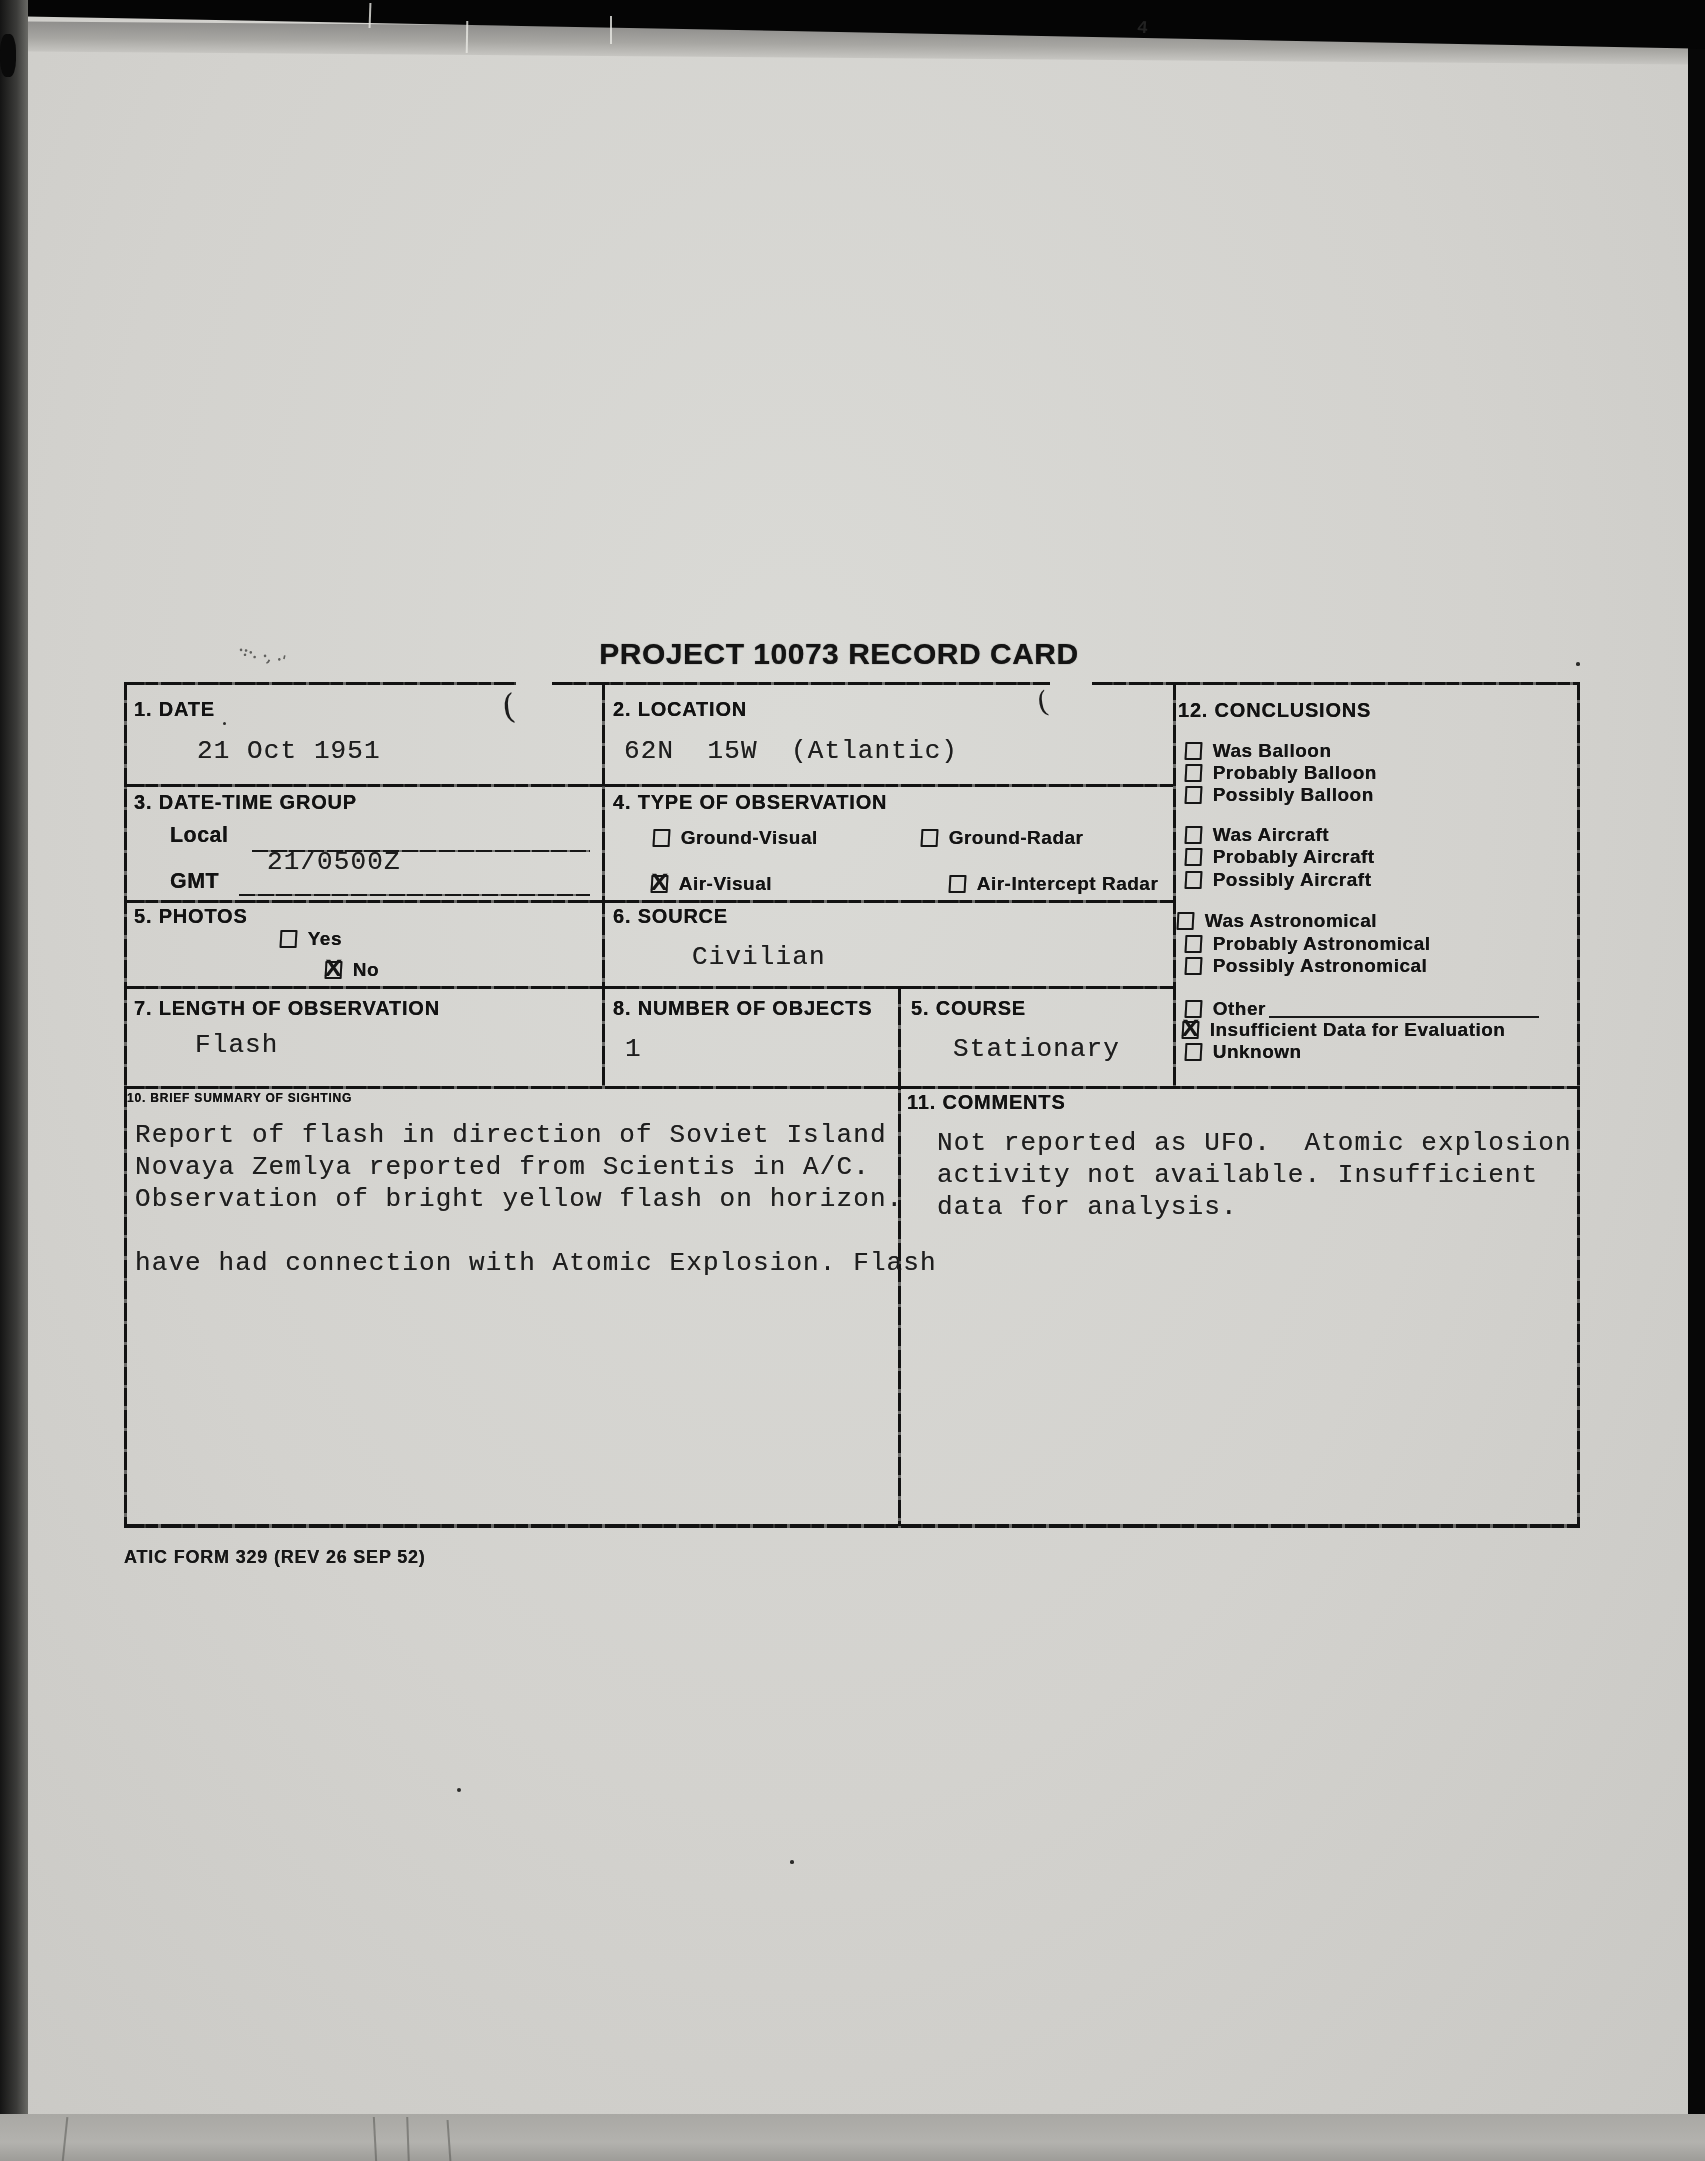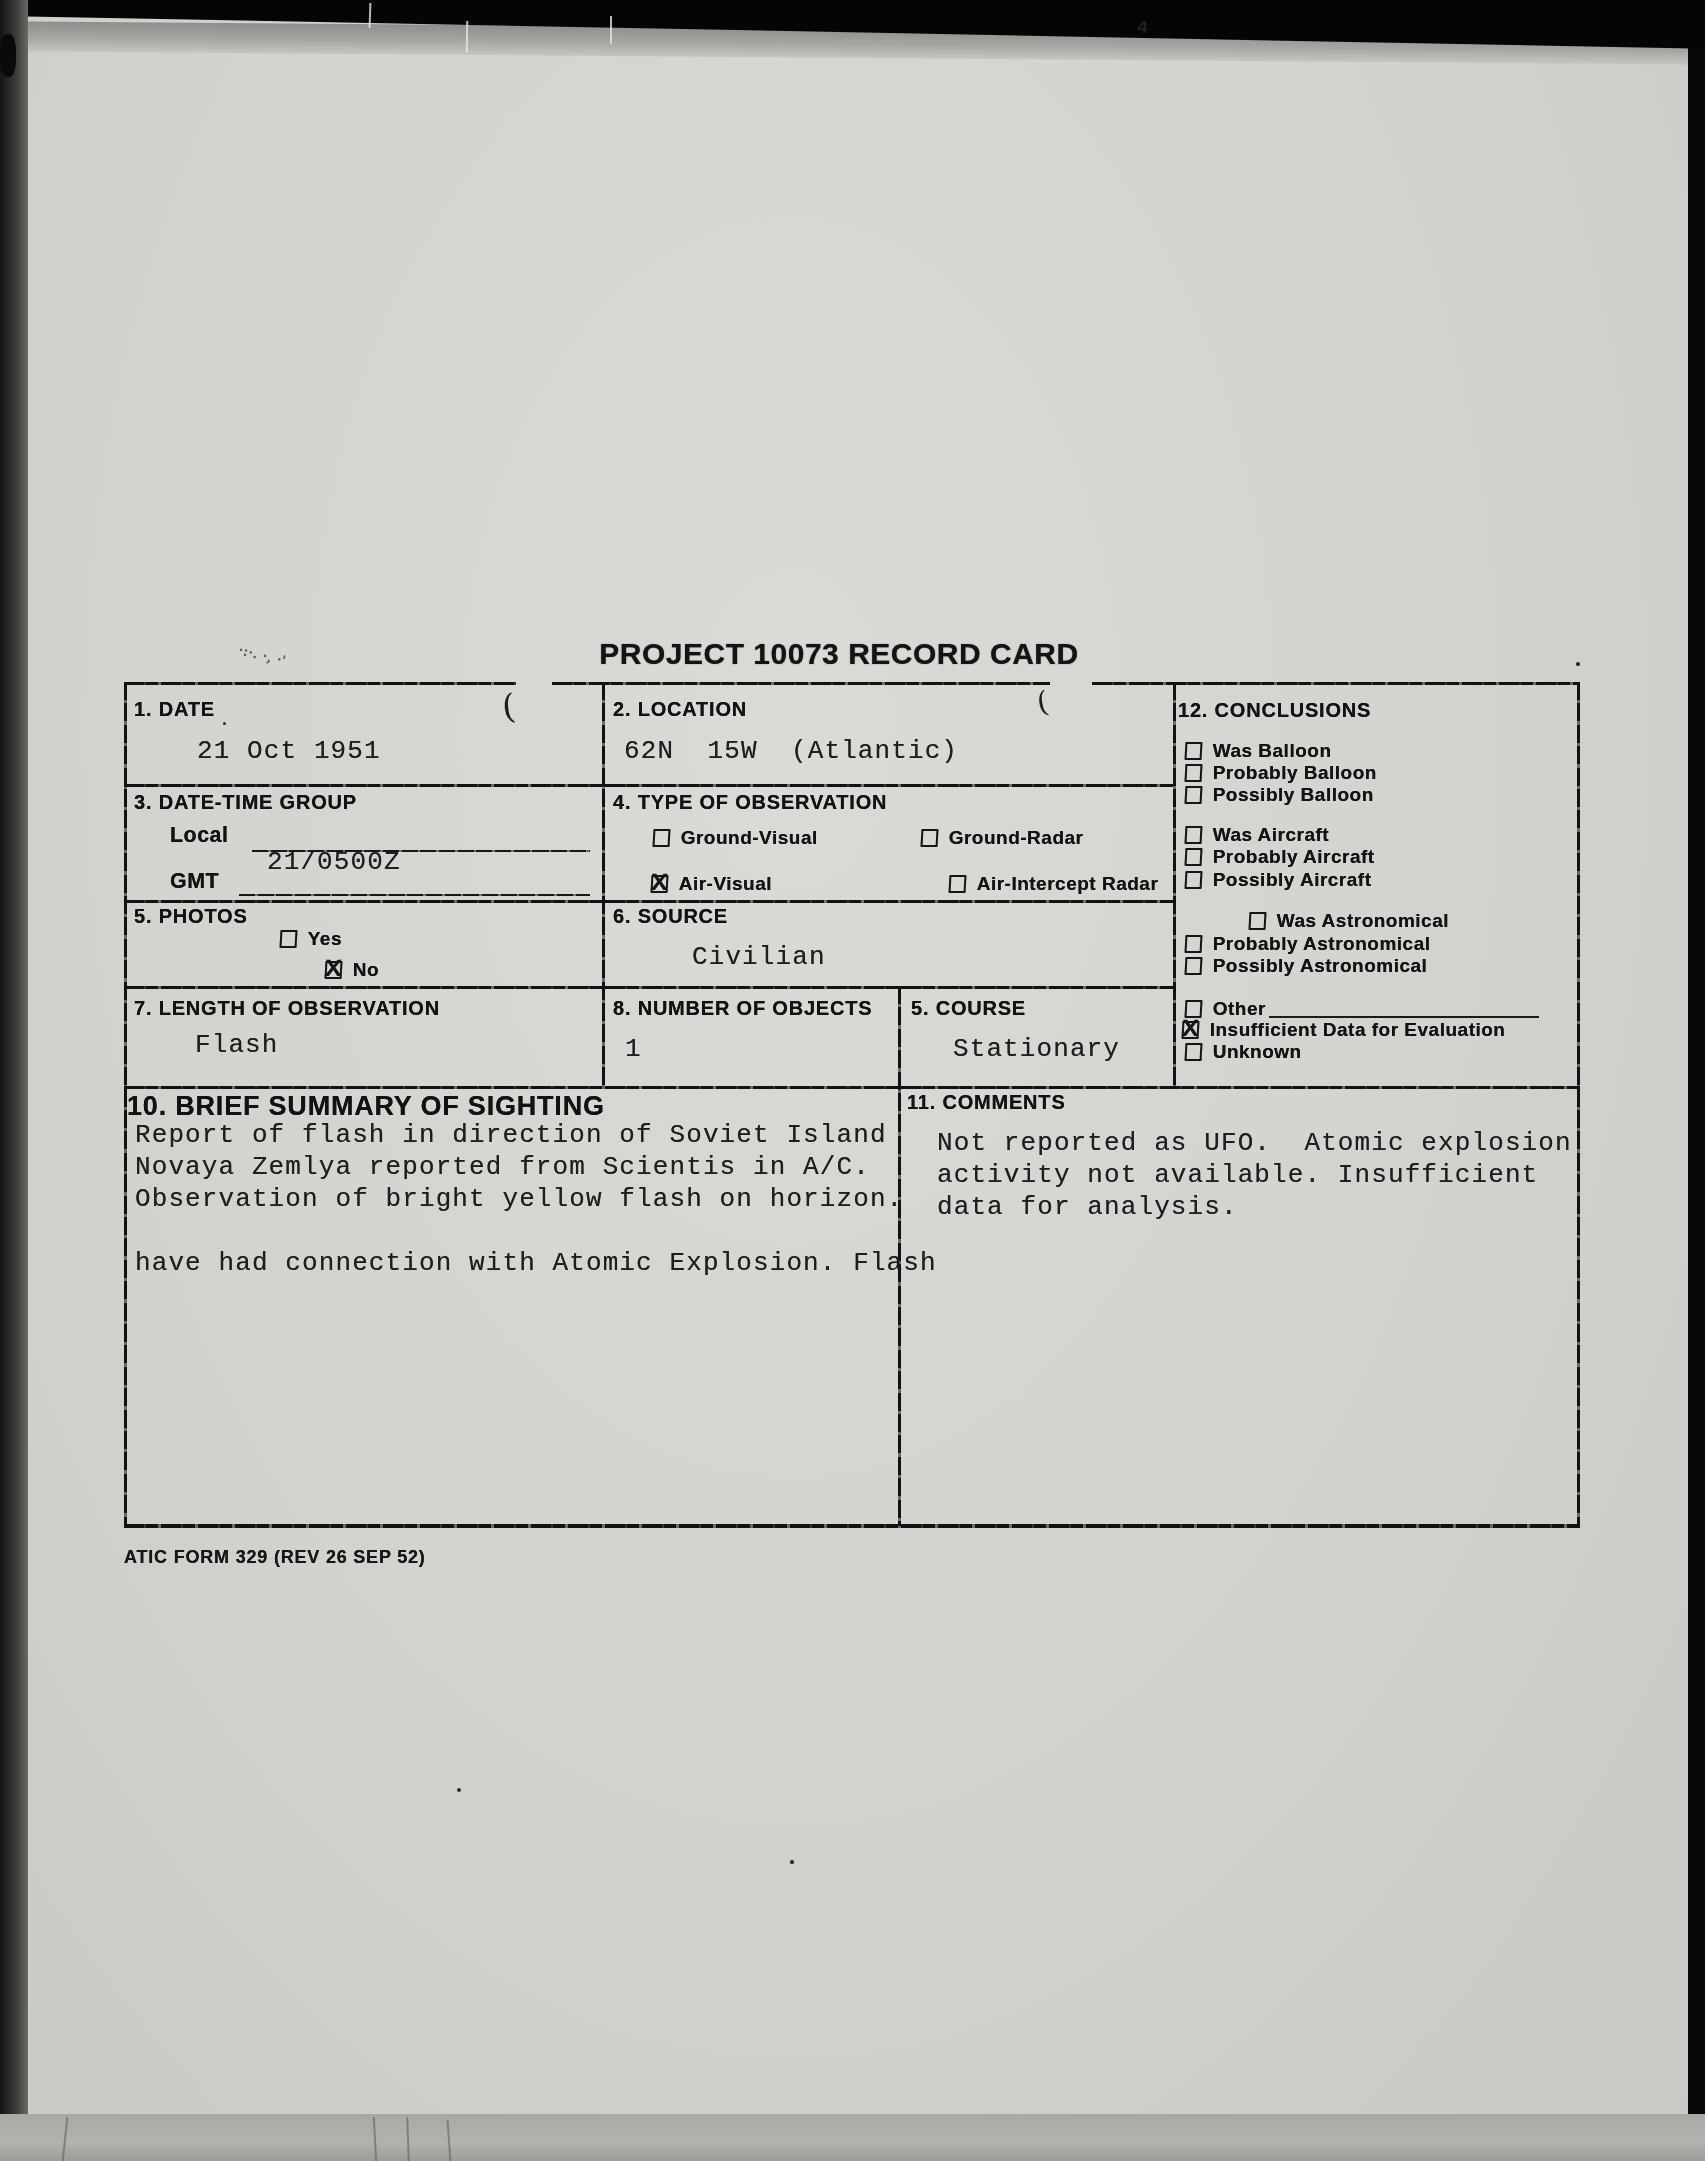--- a/index.html
+++ b/index.html
@@ -147,21 +147,21 @@
   <div class="abs lbl" style="left:613px;top:906px;">6. SOURCE</div>
   <div class="abs typed" style="left:692px;top:942px;">Civilian</div>
 
   <div class="abs lbl" style="left:134px;top:998px;">7. LENGTH OF OBSERVATION</div>
   <div class="abs typed" style="left:195px;top:1030px;">Flash</div>
   <div class="abs lbl" style="left:613px;top:998px;">8. NUMBER OF OBJECTS</div>
   <div class="abs typed" style="left:625px;top:1034px;">1</div>
   <div class="abs lbl" style="left:911px;top:998px;">5. COURSE</div>
   <div class="abs typed" style="left:953px;top:1034px;">Stationary</div>
 
-  <div class="abs lbl" style="left:127px;top:1092px;font-size:27px;">10. BRIEF SUMMARY OF SIGHTING</div>
+  <div class="abs lbl" style="left:127px;top:1092px;font-size:12px;">10. BRIEF SUMMARY OF SIGHTING</div>
   <div class="abs typed" style="left:135px;top:1120px;">Report of flash in direction of Soviet Island</div>
   <div class="abs typed" style="left:135px;top:1152px;">Novaya Zemlya reported from Scientis in A/C.</div>
   <div class="abs typed" style="left:135px;top:1184px;">Observation of bright yellow flash on horizon.</div>
   <div class="abs typed" style="left:135px;top:1248px;">have had connection with Atomic Explosion. Flash</div>
 
   <div class="abs lbl" style="left:907px;top:1092px;font-size:20px;">11. COMMENTS</div>
   <div class="abs typed" style="left:937px;top:1128px;">Not reported as UFO.  Atomic explosion</div>
   <div class="abs typed" style="left:937px;top:1160px;">activity not available. Insufficient</div>
   <div class="abs typed" style="left:937px;top:1192px;">data for analysis.</div>
 
@@ -186,21 +186,21 @@
   </div>
   <div class="abs opt" style="left:1185px;top:848px;">
     <span class="cb"></span>
     <span class="optlbl">Probably Aircraft</span>
   </div>
   <div class="abs opt" style="left:1185px;top:871px;">
     <span class="cb"></span>
     <span class="optlbl">Possibly Aircraft</span>
   </div>
 
-  <div class="abs opt" style="left:1249px;top:912px;">
+  <div class="abs opt" style="left:1177px;top:912px;">
     <span class="cb"></span>
     <span class="optlbl">Was Astronomical</span>
   </div>
   <div class="abs opt" style="left:1185px;top:935px;">
     <span class="cb"></span>
     <span class="optlbl">Probably Astronomical</span>
   </div>
   <div class="abs opt" style="left:1185px;top:957px;">
     <span class="cb"></span>
     <span class="optlbl">Possibly Astronomical</span>

